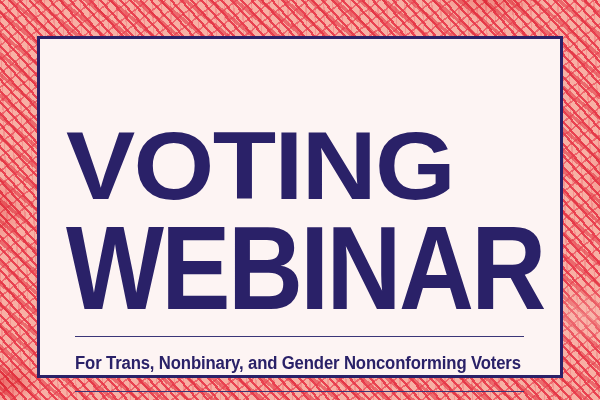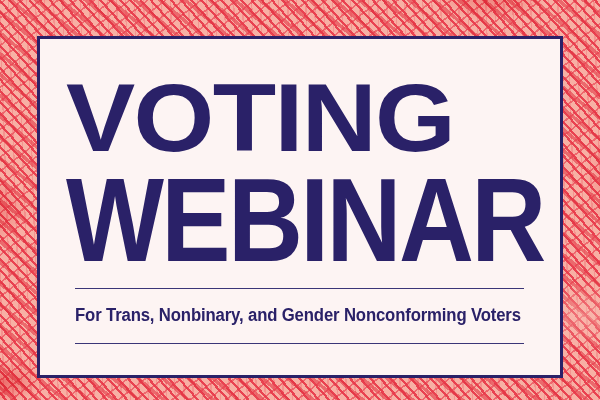--- a/index.html
+++ b/index.html
@@ -88,20 +88,21 @@
     width: 526px;
     height: 342px;
     box-sizing: border-box;
     background: #fdf4f3;
     border: 3px solid #2a2168;
   }
 
   #card-inner {
     position: absolute;
     inset: 0;
+    margin-top: 48px;
   }
 
   .headline {
     position: absolute;
     left: 26px;
     right: 16px;
     color: #2a2168;
     text-transform: uppercase;
     white-space: nowrap;
     line-height: 1;

